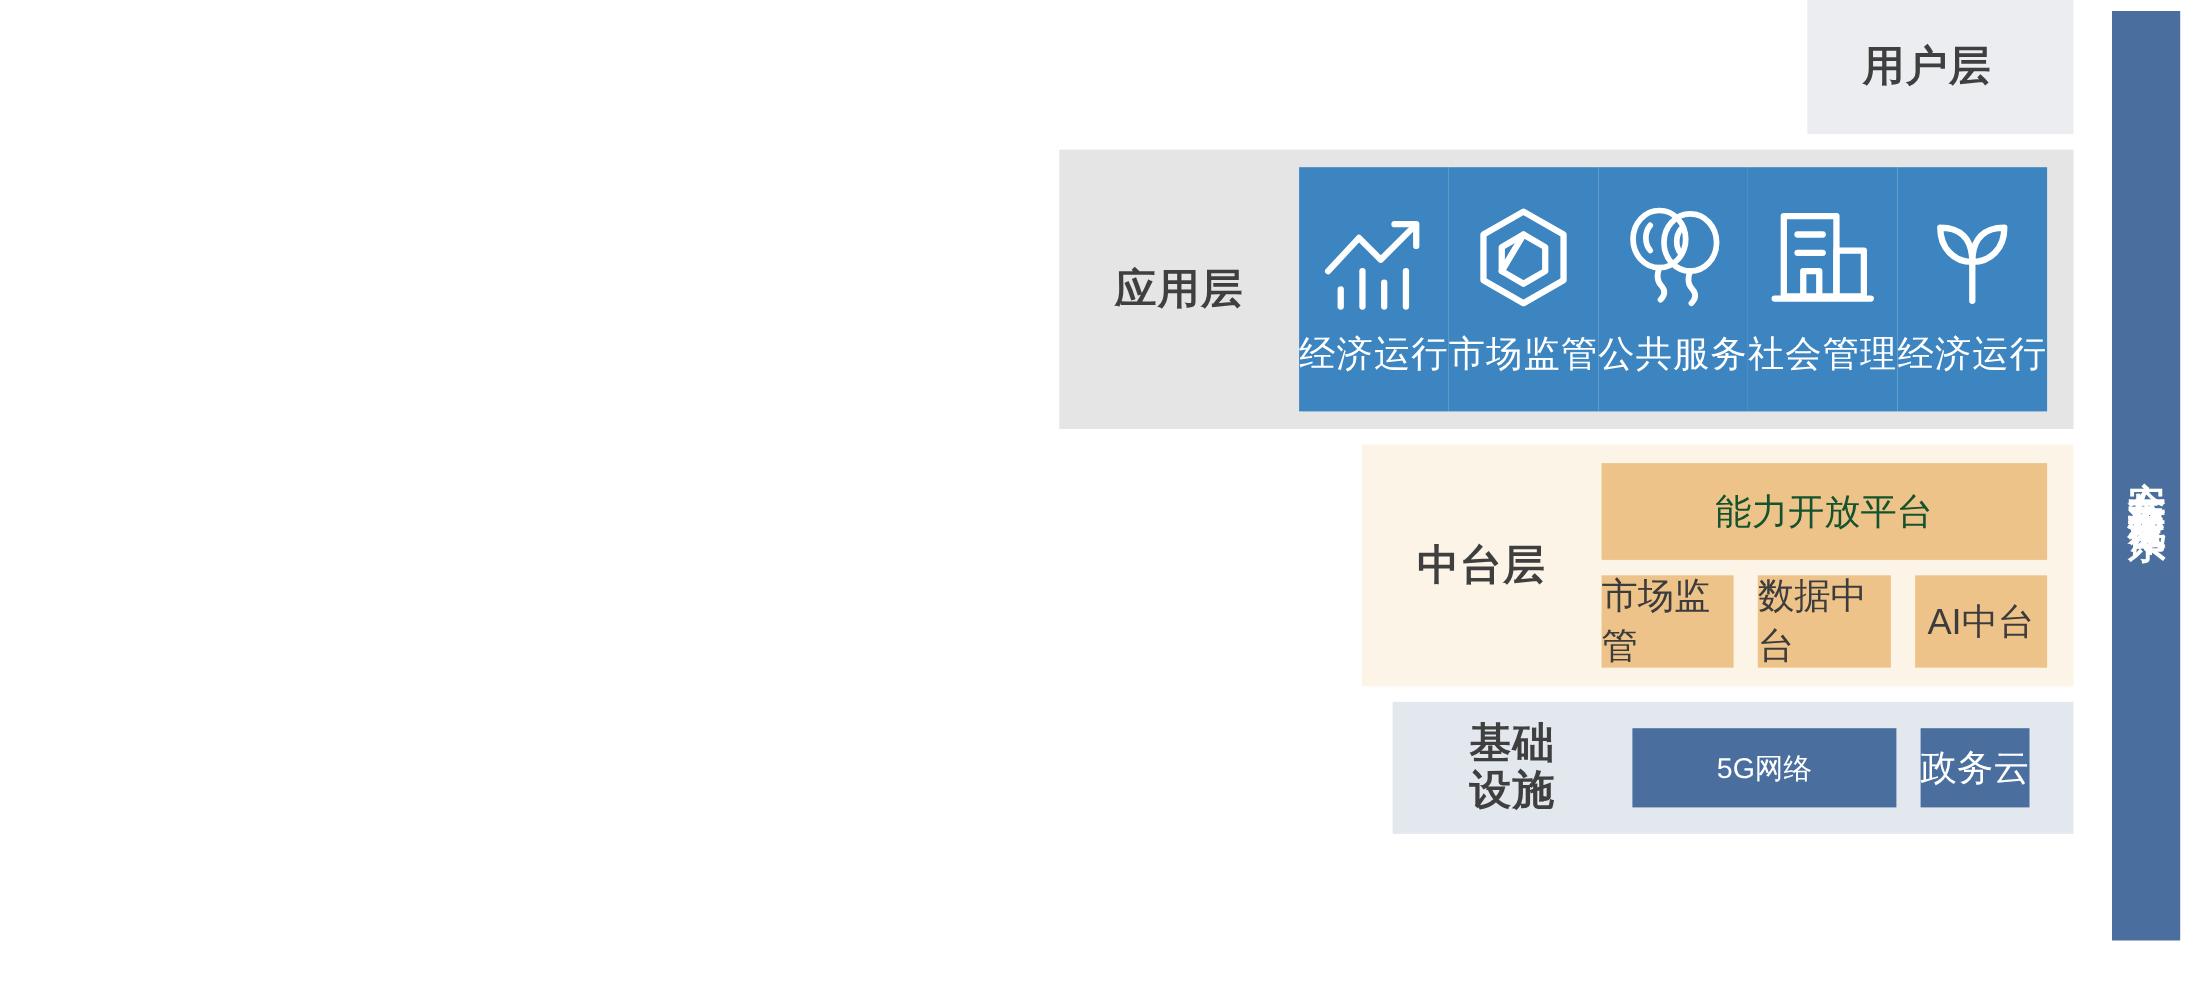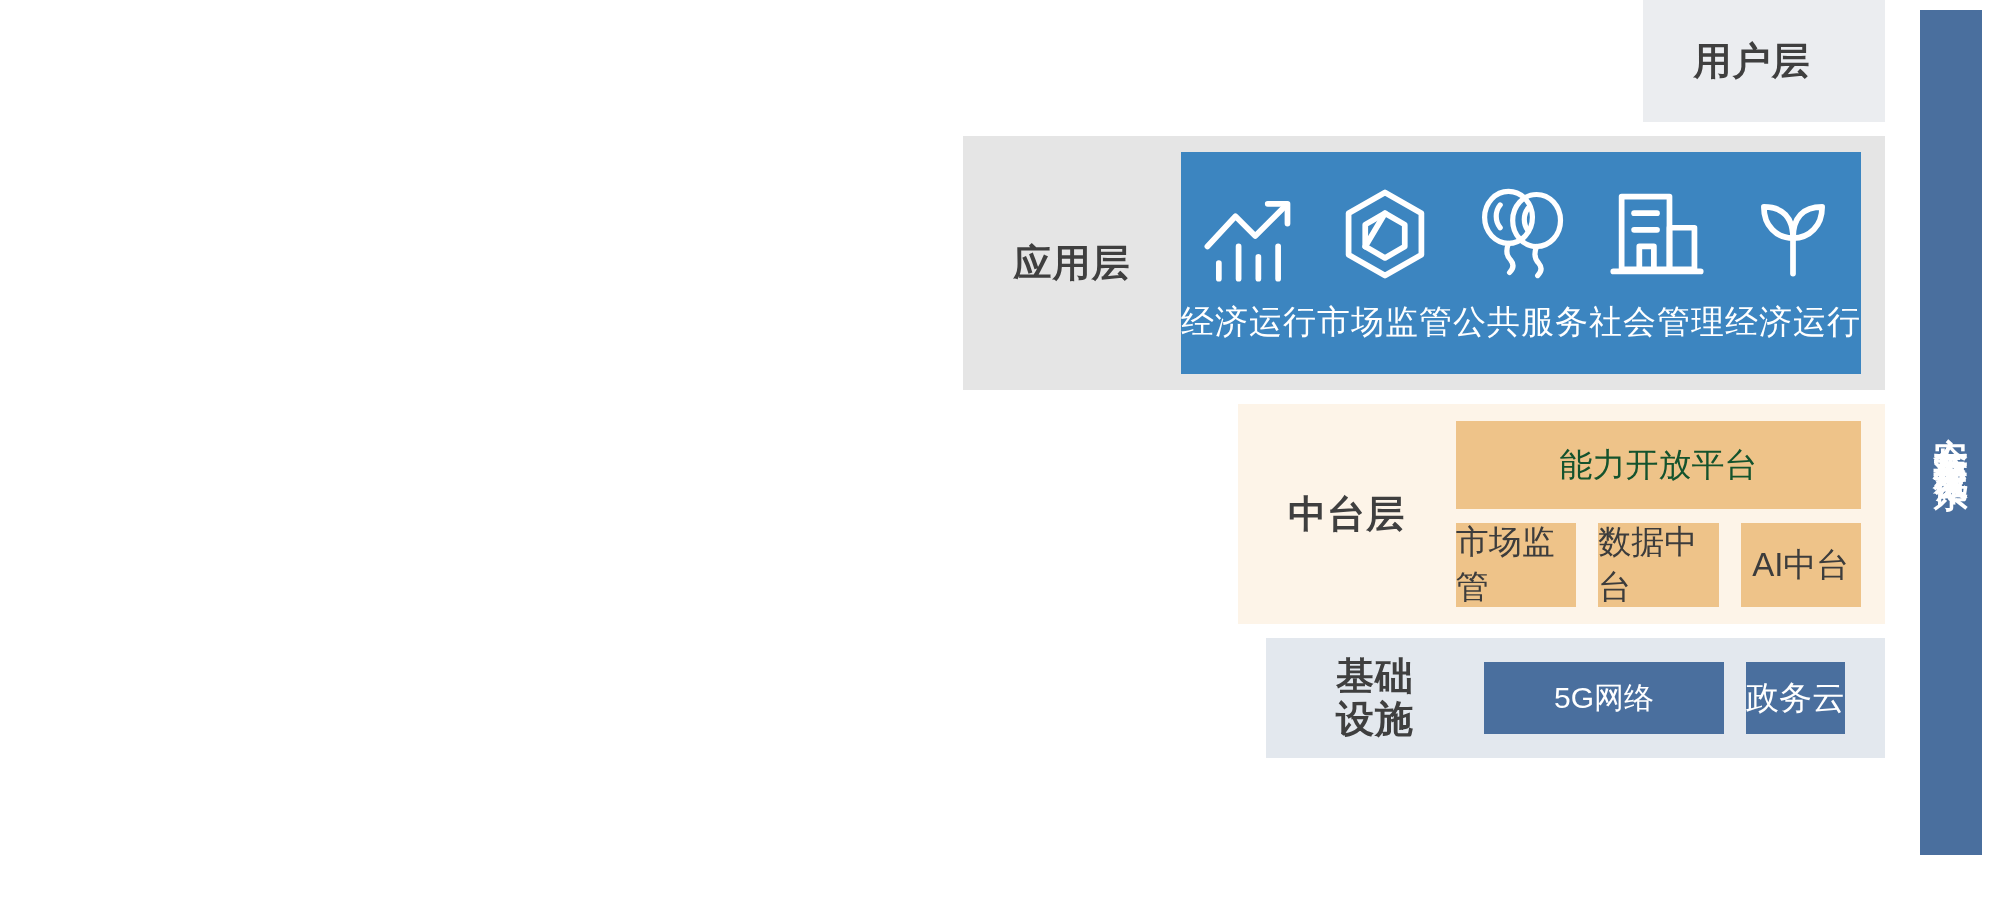--- a/index.html
+++ b/index.html
@@ -66,21 +66,21 @@
     flex:1 1 0;background:#eec389;color:#3c3c3c;
     display:flex;align-items:center;justify-content:center;font-size:33px;
   }
 
   
   .band-infra{background:#e3e8ee;height:120px;padding:0 40px 0 0;}
   .band-infra .band-body{gap:22px;height:72px;}
   .infra-cell{
     background:#4a6f9e;color:#ffffff;
     display:flex;align-items:center;justify-content:center;
-    font-size:30px;height:72px;
+    font-size:26px;height:72px;
   }
   .infra-5g{flex:0 0 240px;}
   .infra-cloud{flex:1 1 auto;font-size:33px;}
 
   
   .sidebar{
     position:absolute;right:26px;top:10px;
     width:62px;height:845px;
     background:#4a6f9e;color:#ffffff;
     display:flex;align-items:center;justify-content:center;

